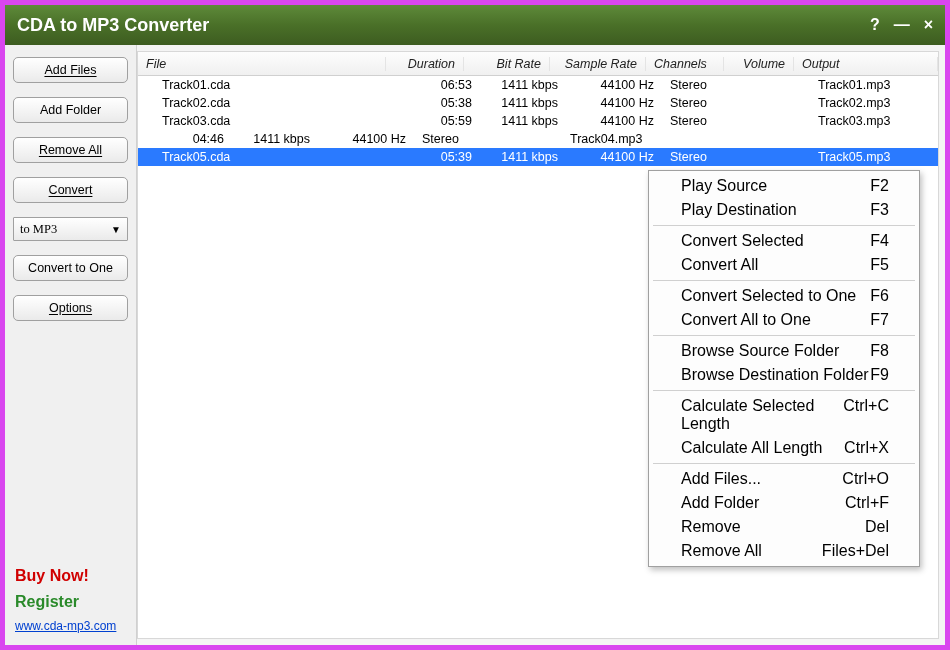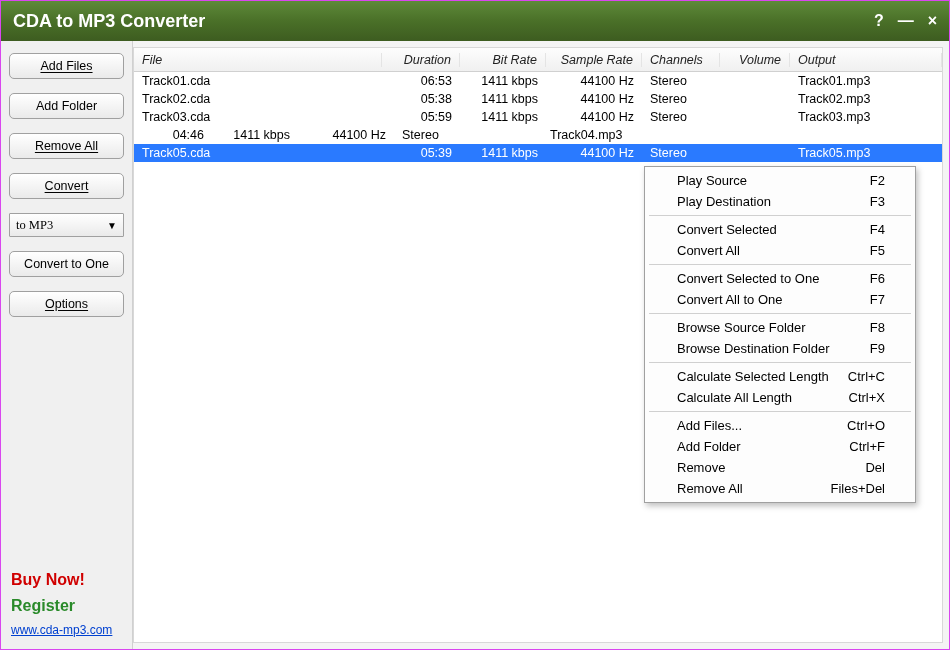--- a/index.html
+++ b/index.html
@@ -8,21 +8,21 @@
   font-size: 13px;
   background: #e8e8e8;
   width: 950px;
   height: 650px;
   overflow: hidden;
 }
 .window {
   width: 950px;
   height: 650px;
   background: #ffffff;
-  border: 1px solid #d946ef;
+  border: 5px solid #d946ef;
   display: flex;
   flex-direction: column;
 }
 .titlebar {
   height: 40px;
   background: linear-gradient(to bottom, #5e8a3a 0%, #4a7028 50%, #3d5c20 100%);
   color: #fff;
   display: flex;
   align-items: center;
   padding: 0 12px;
@@ -123,32 +123,33 @@
 .c-vol { width: 70px; text-align: right;}
 .c-out { flex: 1; }
 .header-row > div { border-right: 1px solid #e4e4e4; font-style: italic; }
 .rows { flex: 1; }
 .row {
   display: flex;
   height: 18px;
   font-size: 12.5px;
   align-items: center;
   color: #000;
+  padding-left: 16px;
 }
 .row.sel { background: #2a7aff; color: #fff; }
 .context-menu {
   position: absolute;
   left: 510px;
   top: 118px;
   width: 272px;
   background: #fdfdfd;
   border: 1px solid #a0a0a0;
   box-shadow: 2px 3px 6px rgba(0,0,0,.25);
   padding: 3px 2px;
-  font-size: 13px;
+  font-size: 16px;
 }
 .context-menu .mi {
   display: flex;
   justify-content: space-between;
   padding: 3px 28px 3px 30px;
   cursor: pointer;
 }
 .context-menu .sep { height: 1px; background: #d0d0d0; margin: 3px 2px; }
 .shortcut { color: #000; }
 </style>

